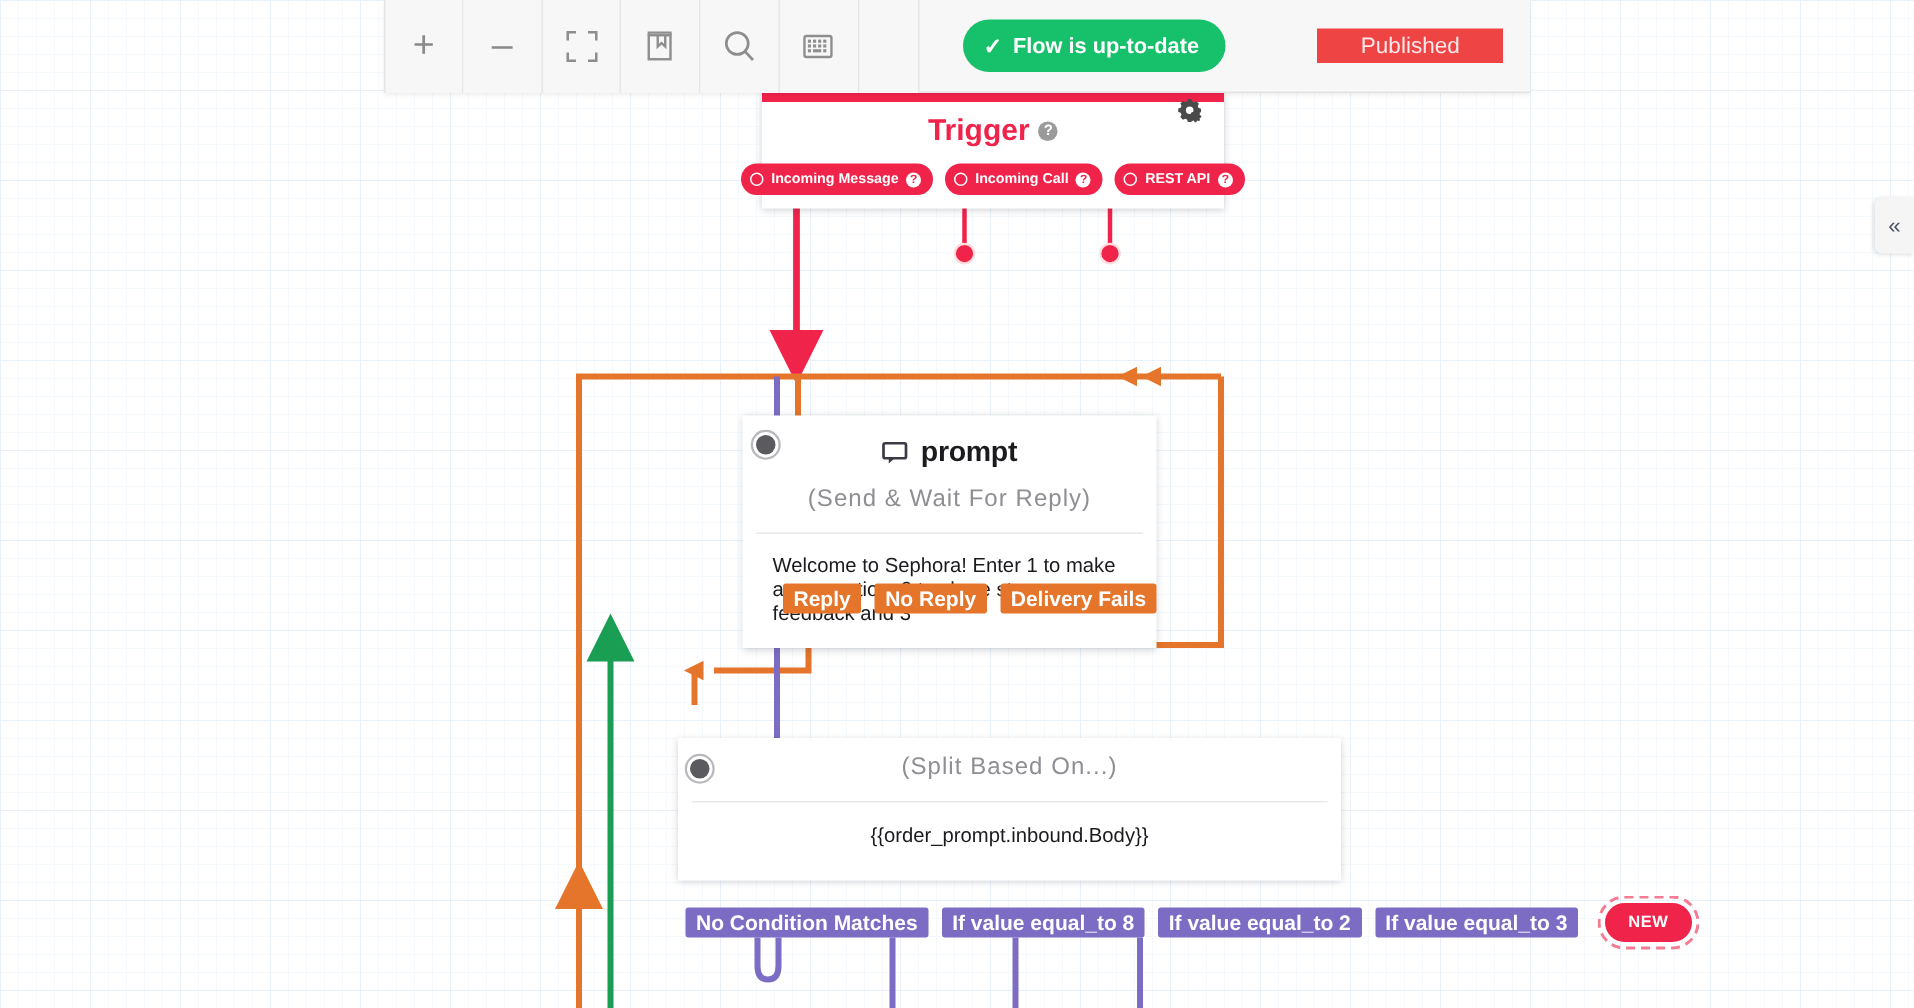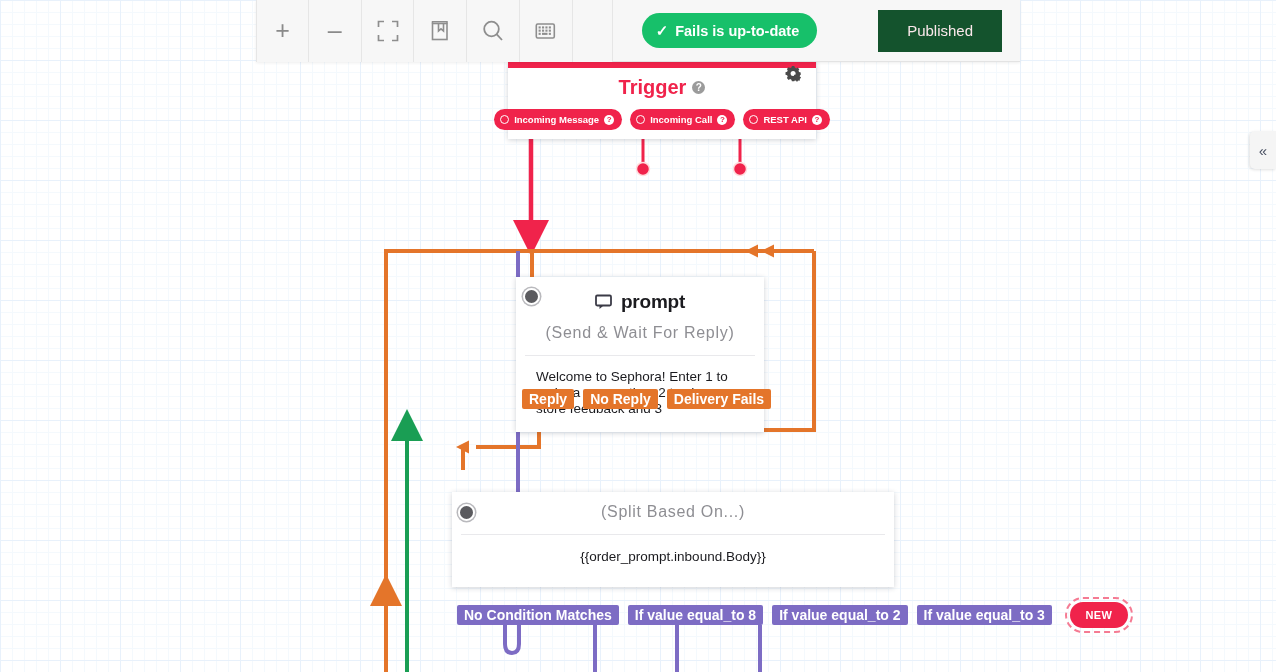--- a/index.html
+++ b/index.html
@@ -53,22 +53,22 @@
     background:#17c06a;
     border-radius:18px;
     display:flex; align-items:center; gap:7px;
     color:#fff; font-size:14.5px; font-weight:600;
     cursor:pointer; white-space:nowrap;
   }
   #status-pill .chk { font-size:15px; font-weight:700; }
 
   #publish-btn {
     margin-left:61px; margin-right:18px;
-    width:141px; height:42px;
-    background:#14532d;
+    width:141px; height:23px;
+    background:#ef4444;
     color:#fbe8eb;
     font-size:15px;
     display:flex; align-items:center; justify-content:center;
     cursor:default;
   }
 
   
   #collapse-handle {
     position:absolute; right:0; top:131px;
     width:26px; height:38px;
@@ -129,21 +129,21 @@
     padding:13px 20px 16px 20px;
     font-size:13.5px; color:#1b1b1f; line-height:1.17;
   }
   .in-handle {
     position:absolute; width:17px; height:17px; border-radius:50%;
     background:#5b5b5f; border:2px solid #fff;
     box-shadow:0 0 0 1.5px #b9b9bd;
     cursor:pointer;
   }
 
-  #node-prompt { left:516px; top:277px; width:248px; }
+  #node-prompt { left:495px; top:277px; width:276px; }
   #node-prompt .in-handle { left:7px; top:11px; }
   #node-split  { left:452px; top:492px; width:442px; }
   #node-split  .in-handle { left:6px; top:12px; }
   #node-split .content { text-align:center; padding:14px 20px 22px; }
 
   
   .out-row { position:absolute; display:flex; align-items:flex-start; z-index:30; }
   .out-pill {
     height:20px; padding:0 7px;
     display:flex; align-items:center;
@@ -352,20 +352,20 @@
           <rect x="3.6" y="10.8" width="2.1" height="2.1"></rect>
           <rect x="7" y="10.8" width="5.5" height="2.1"></rect>
           <rect x="13.8" y="10.8" width="2.1" height="2.1"></rect>
         </g>
       </svg>
     </span>
   </div>
   <div class="tb-spacer"></div>
   <div id="status-pill">
     <span class="chk">✓</span>
-    <span>Fails is up-to-date</span>
+    <span>Flow is up-to-date</span>
   </div>
   <div id="publish-btn">Published</div>
 </div>
 
 <div id="collapse-handle">
   <span>«</span>
 </div>
 
 </body></html>

